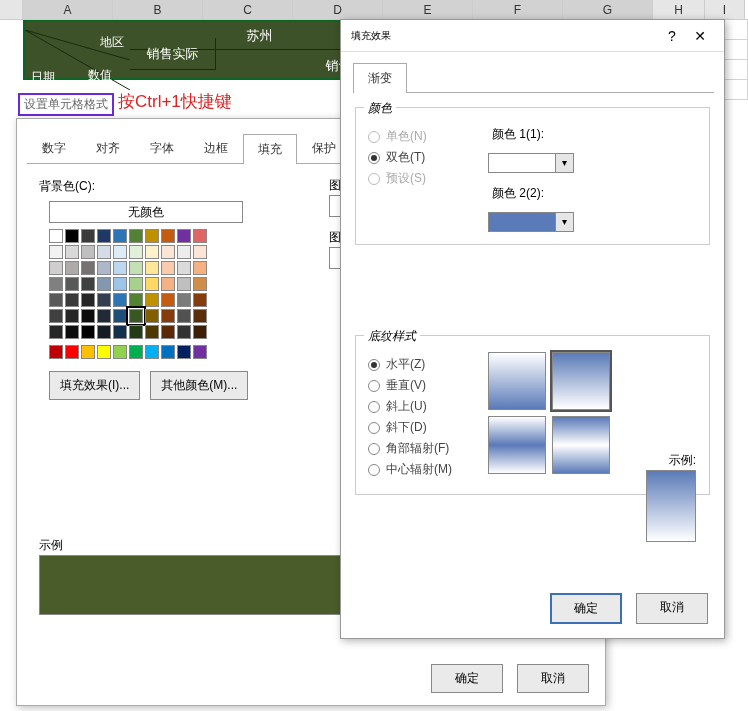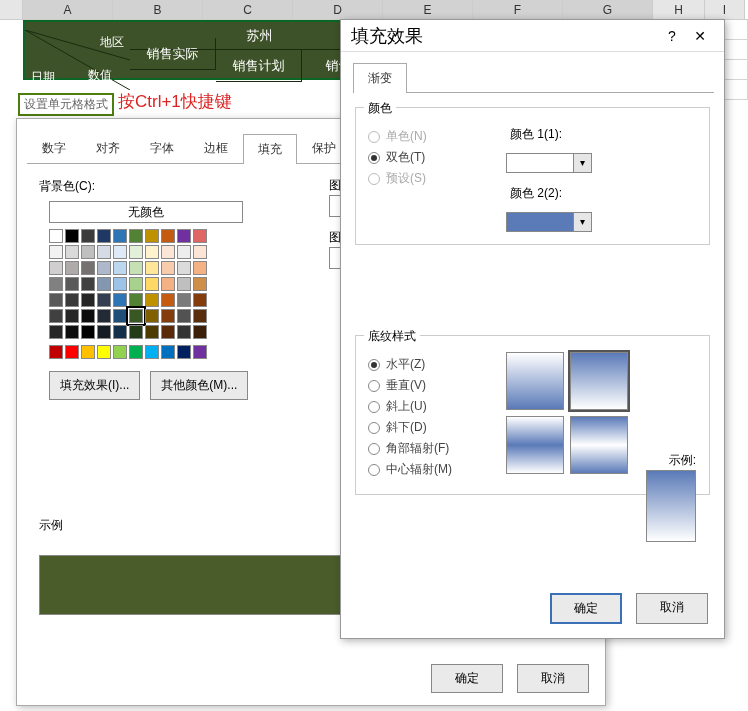--- a/index.html
+++ b/index.html
@@ -18,21 +18,21 @@
 .diag-cell svg { position:absolute; top:0; left:0; }
 .diag-lbl { position:absolute; color:#fff; font-size:12px; }
 .gh { position:absolute; color:#fff; font-size:13px; text-align:center; }
 .gh-border { border-right:1px solid #1a2a10; border-bottom:1px solid #1a2a10; }
 
 
 .plain-grid { position:absolute; left:653px; top:20px; width:95px; }
 .pg-cell { height:20px; border-right:1px solid #d4d4d4; border-bottom:1px solid #d4d4d4; }
 
 
-.red-box { position:absolute; left:18px; top:93px; border:2px solid #4d7c0f; padding:1px 4px; color:#666; font-size:12px; }
+.red-box { position:absolute; left:18px; top:93px; border:2px solid #6d28d9; padding:1px 4px; color:#666; font-size:12px; }
 .red-text { position:absolute; left:118px; top:90px; color:#d22; font-size:17px; }
 
 
 .dlg1 { position:absolute; left:16px; top:118px; width:590px; height:588px; background:#fff; border:1px solid #aaa; box-shadow:2px 2px 8px rgba(0,0,0,0.25); }
 .tabs { display:flex; border-bottom:1px solid #aaa; margin:14px 10px 0 10px; }
 .tab { padding:6px 14px; border:1px solid transparent; border-bottom:none; color:#333; cursor:pointer; }
 .tab.active { border-color:#aaa; background:#fff; position:relative; top:1px; }
 .sec-label { margin:14px 0 6px 22px; }
 .nocolor-btn { margin-left:32px; width:194px; height:22px; border:1px solid #888; background:#fff; text-align:center; line-height:20px; }
 .palette { margin:6px 0 0 32px; width:200px; }
@@ -44,35 +44,35 @@
 .rt-label { position:absolute; }
 .rt-input { position:absolute; width:40px; height:22px; border:1px solid #888; background:#fff; }
 .sample-lbl { position:absolute; left:22px; top:540px; }
 .sample-box { position:absolute; left:22px; top:558px; width:550px; height:60px; background:#4a5c2a; border:1px solid #888; }
 .dlg1-btns { position:absolute; right:16px; bottom:12px; display:flex; gap:14px; }
 .dlg1-btns .btn { width:72px; text-align:center; }
 
 
 .dlg2 { position:absolute; left:340px; top:19px; width:385px; height:620px; background:#fff; border:1px solid #999; box-shadow:2px 2px 8px rgba(0,0,0,0.3); }
 .dlg2-title { display:flex; align-items:center; height:32px; padding:0 10px; border-bottom:1px solid #ddd; }
-.dlg2-title .t { flex:1; font-size:18px; }
+.dlg2-title .t { flex:1; font-size:10px; }
 .dlg2-title .icn { width:28px; text-align:center; font-size:14px; cursor:pointer; }
 .tabs2 { display:flex; margin:10px 10px 0 12px; border-bottom:1px solid #aaa; }
 .grp { border:1px solid #ccc; margin:14px 14px 0 14px; padding:16px 12px 12px 12px; position:relative; }
-.grp-title { position:absolute; top:-8px; left:8px; background:#fff; padding:0 4px; }
+.grp-title { position:absolute; top:-8px; left:8px; background:#fff; padding:0 4px;font-style:italic; }
 .radio-row { display:flex; align-items:center; gap:6px; margin:4px 0; color:#444; }
 .radio-row.dis { color:#aaa; }
 .radio { width:12px; height:12px; border:1px solid #888; border-radius:50%; display:inline-block; position:relative; }
 .radio.dis { border-color:#bbb; }
 .radio.on::after { content:""; position:absolute; left:2px; top:2px; width:6px; height:6px; background:#333; border-radius:50%; }
 .color-sel { display:flex; align-items:center; gap:6px; margin:2px 0 10px 4px; }
 .color-box { width:86px; height:20px; border:1px solid #888; display:flex; }
 .color-box .c { flex:1; }
 .color-box .dd { width:18px; background:#e6e6e6; border-left:1px solid #888; text-align:center; line-height:18px; font-size:10px; }
-.two-col { display:flex; gap:18px; }
+.two-col { display:flex; }
 .variants { display:flex; flex-wrap:wrap; gap:6px; width:126px; }
 .variant { width:58px; height:58px; border:1px solid #888; }
 .variant.sel { outline:2px solid #555; }
 .ex-label { position:absolute; right:28px; top:432px; }
 .ex-box { position:absolute; right:28px; top:450px; width:50px; height:72px; border:1px solid #888; background:linear-gradient(to bottom,#5a7ab8,#fff); }
 .dlg2-btns { position:absolute; right:16px; bottom:14px; display:flex; gap:14px; }
 .dlg2-btns .btn { width:72px; text-align:center; }
 .dlg2-btns .btn.primary { border:2px solid #3b6fb6; }
 </style>
 </head>
@@ -98,21 +98,20 @@
     <svg width="105" height="60">
         <line x1="0" y1="0" x2="105" y2="60" stroke="#1a2a10"></line>
         <line x1="0" y1="0" x2="105" y2="30" stroke="#1a2a10"></line>
       </svg>
     <span class="diag-lbl" style="right:6px; top:4px">地区</span>
     <span class="diag-lbl" style="left:6px; bottom:4px">日期</span>
     <span class="diag-lbl" style="right:18px; bottom:6px">数值</span>
   </div>
   <div class="gh gh-border" style="left:105px; top:0; width:260px; height:28px; line-height:28px">苏州</div>
   <div class="gh gh-border" style="left:105px; top:16px; width:86px; height:32px; line-height:32px">销售实际</div>
-  <div class="gh gh-border" style="left:191px; top:28px; width:86px; height:32px; line-height:32px">销售计划</div>
   <div class="gh" style="left:277px; top:28px; width:86px; height:32px; line-height:32px">销售实</div>
 </div>
 
 <div class="plain-grid">
   <div class="pg-cell"></div>
     <div class="pg-cell"></div>
     <div class="pg-cell"></div>
     <div class="pg-cell"></div>
 </div>
 
@@ -230,21 +229,21 @@
     </div>
   <div class="btn-row1">
     <div class="btn"><span>填充效果(I)...</span></div>
     <div class="btn"><span>其他颜色(M)...</span></div>
   </div>
   <div class="rt-label" style="left:312px; top:58px">图案</div>
   <div class="rt-input" style="left:312px; top:76px"></div>
   <div class="rt-label" style="left:312px; top:110px">图案</div>
   <div class="rt-input" style="left:312px; top:128px"></div>
 
-  <div class="sample-lbl" style="top:398px">示例</div>
+  <div class="sample-lbl" style="top:418px">示例</div>
   <div class="sample-box" style="top:436px"></div>
   <div class="dlg1-btns">
     <div class="btn">确定</div>
     <div class="btn">取消</div>
   </div>
 </div>
 
 <div class="dlg2">
   <div class="dlg2-title">
     <div class="t">填充效果</div>

